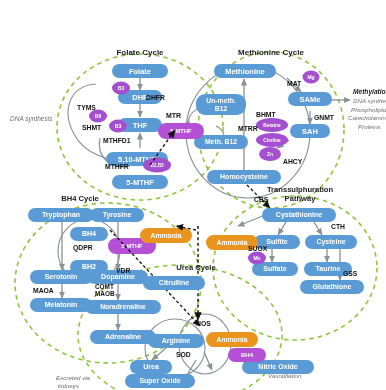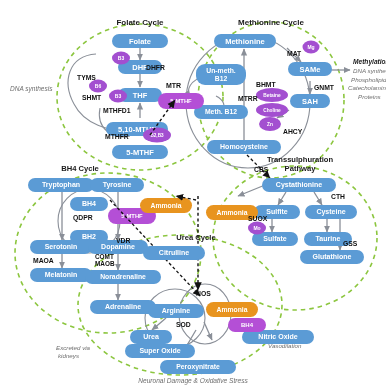--- a/index.html
+++ b/index.html
@@ -1,18 +1,18 @@
 <!DOCTYPE html>
 <html><head>
 <meta charset="utf-8">
 <style>
   html,body{margin:0;padding:0;background:#ffffff;}
   body{width:386px;height:390px;overflow:hidden;
        font-family:"Liberation Sans",sans-serif;}
-  #stage{position:relative;width:386px;height:292px;}
+  #stage{position:relative;width:386px;height:292px;margin-top:30px;}
   svg#canvas{position:absolute;left:0;top:0;width:386px;height:390px;}
   .ttl{font-weight:bold;fill:#1a1a1a;}
   .enz{fill:#111111;font-weight:bold;}
   .note{fill:#6e6e6e;font-style:italic;}
   .nodetext{fill:#ffffff;font-weight:bold;text-anchor:middle;dominant-baseline:middle;}
   .cofactortext{fill:#ffffff;font-weight:bold;text-anchor:middle;dominant-baseline:middle;}
   .methylhead{fill:#1a1a1a;font-weight:bold;font-style:italic;}
 </style>
 </head>
 <body>

